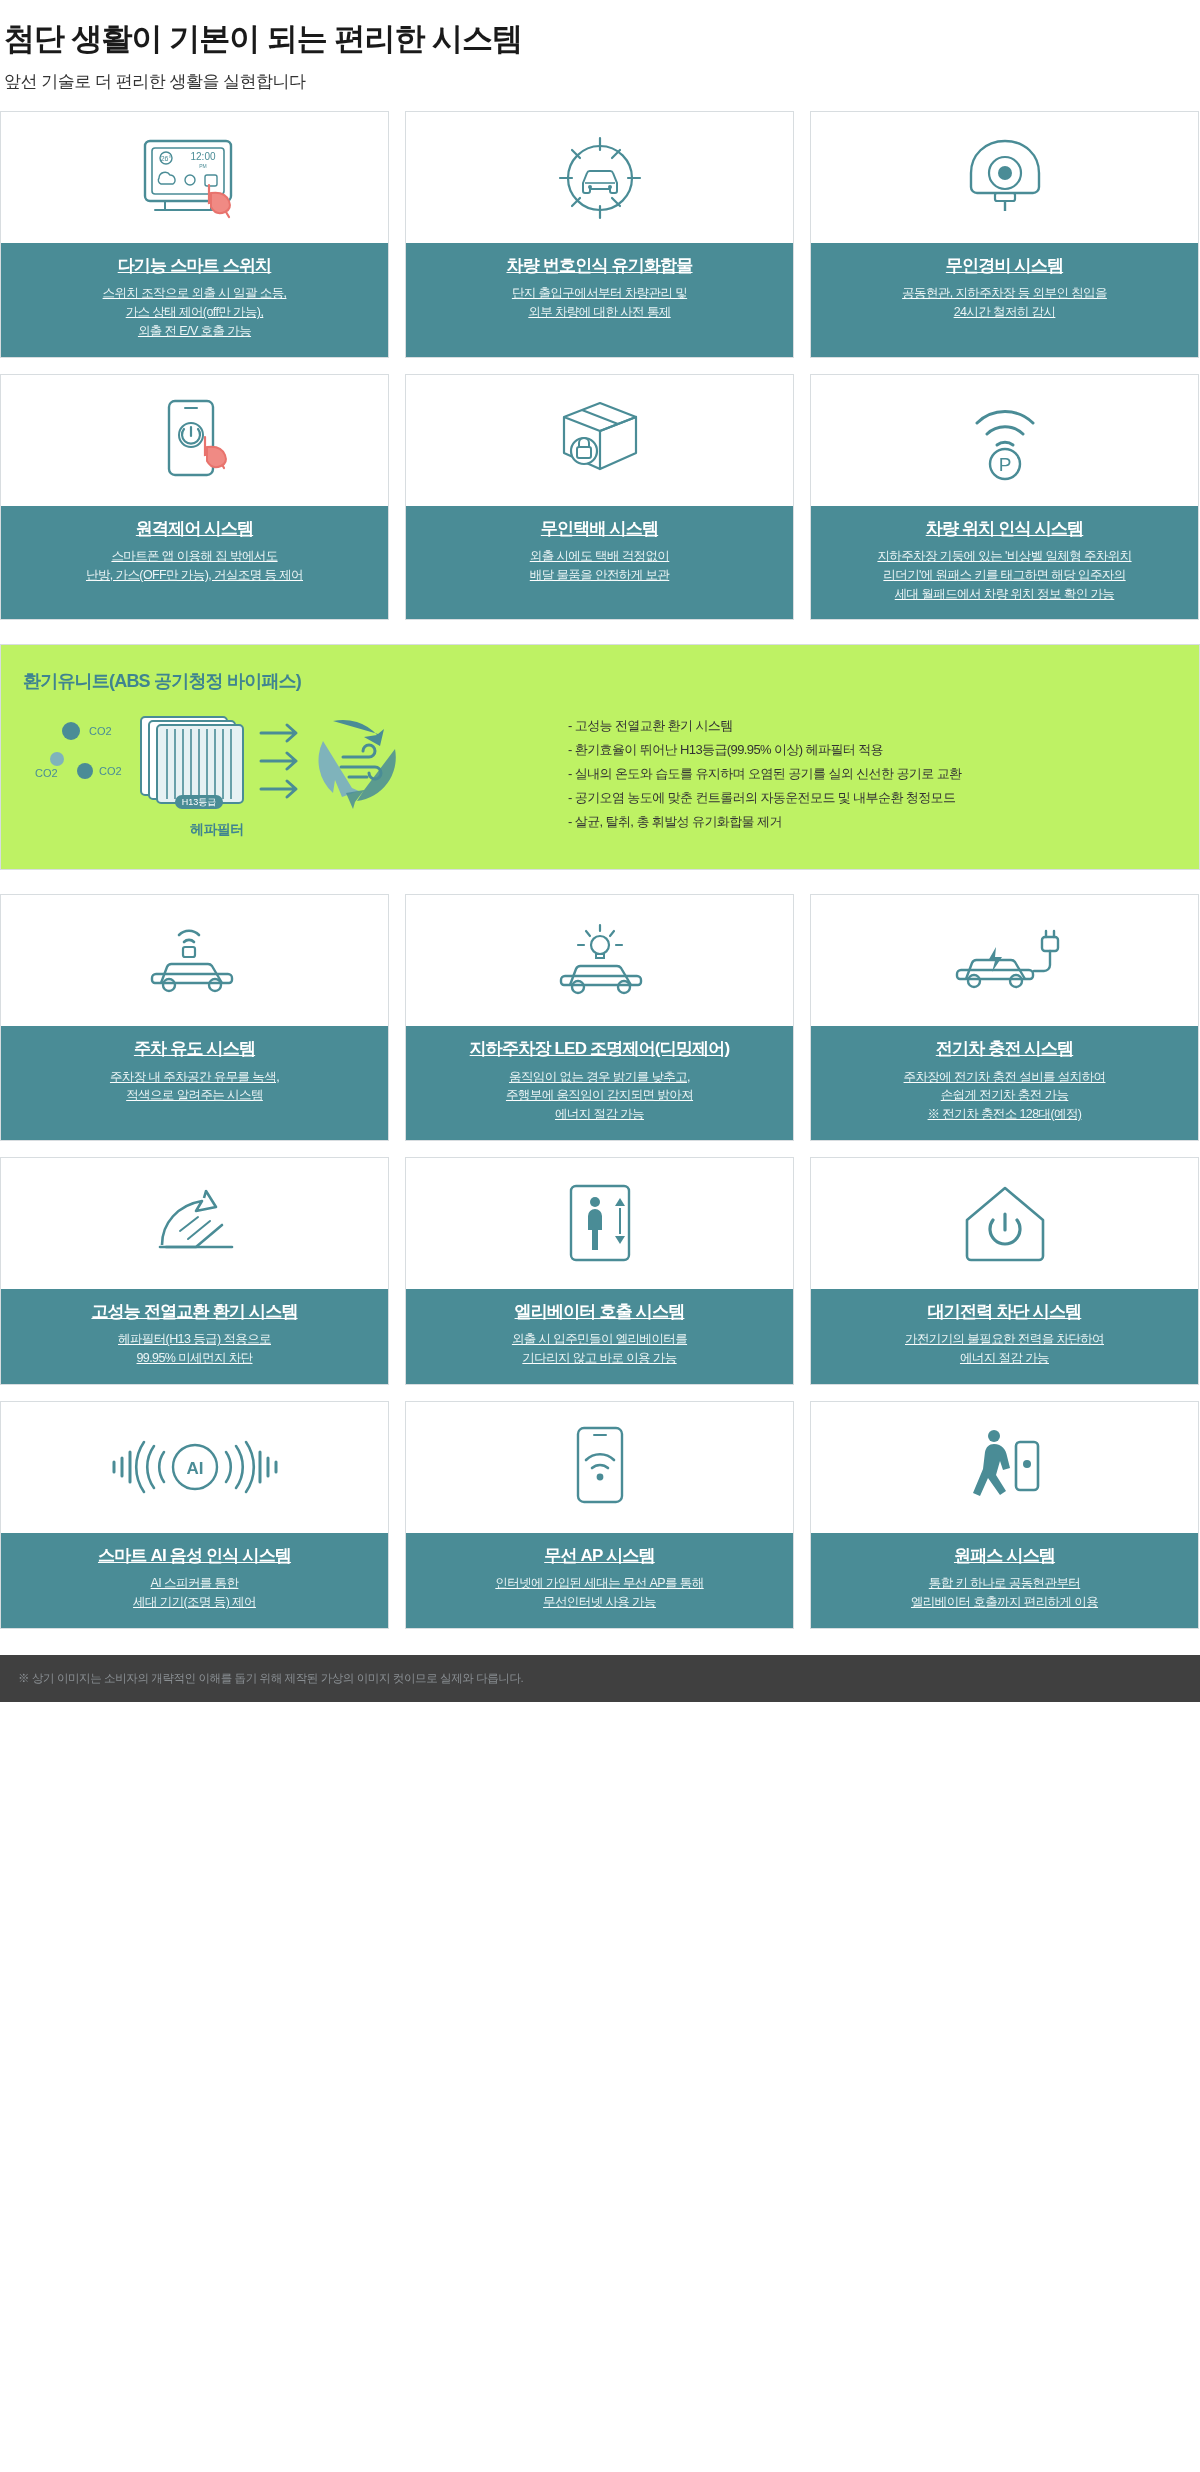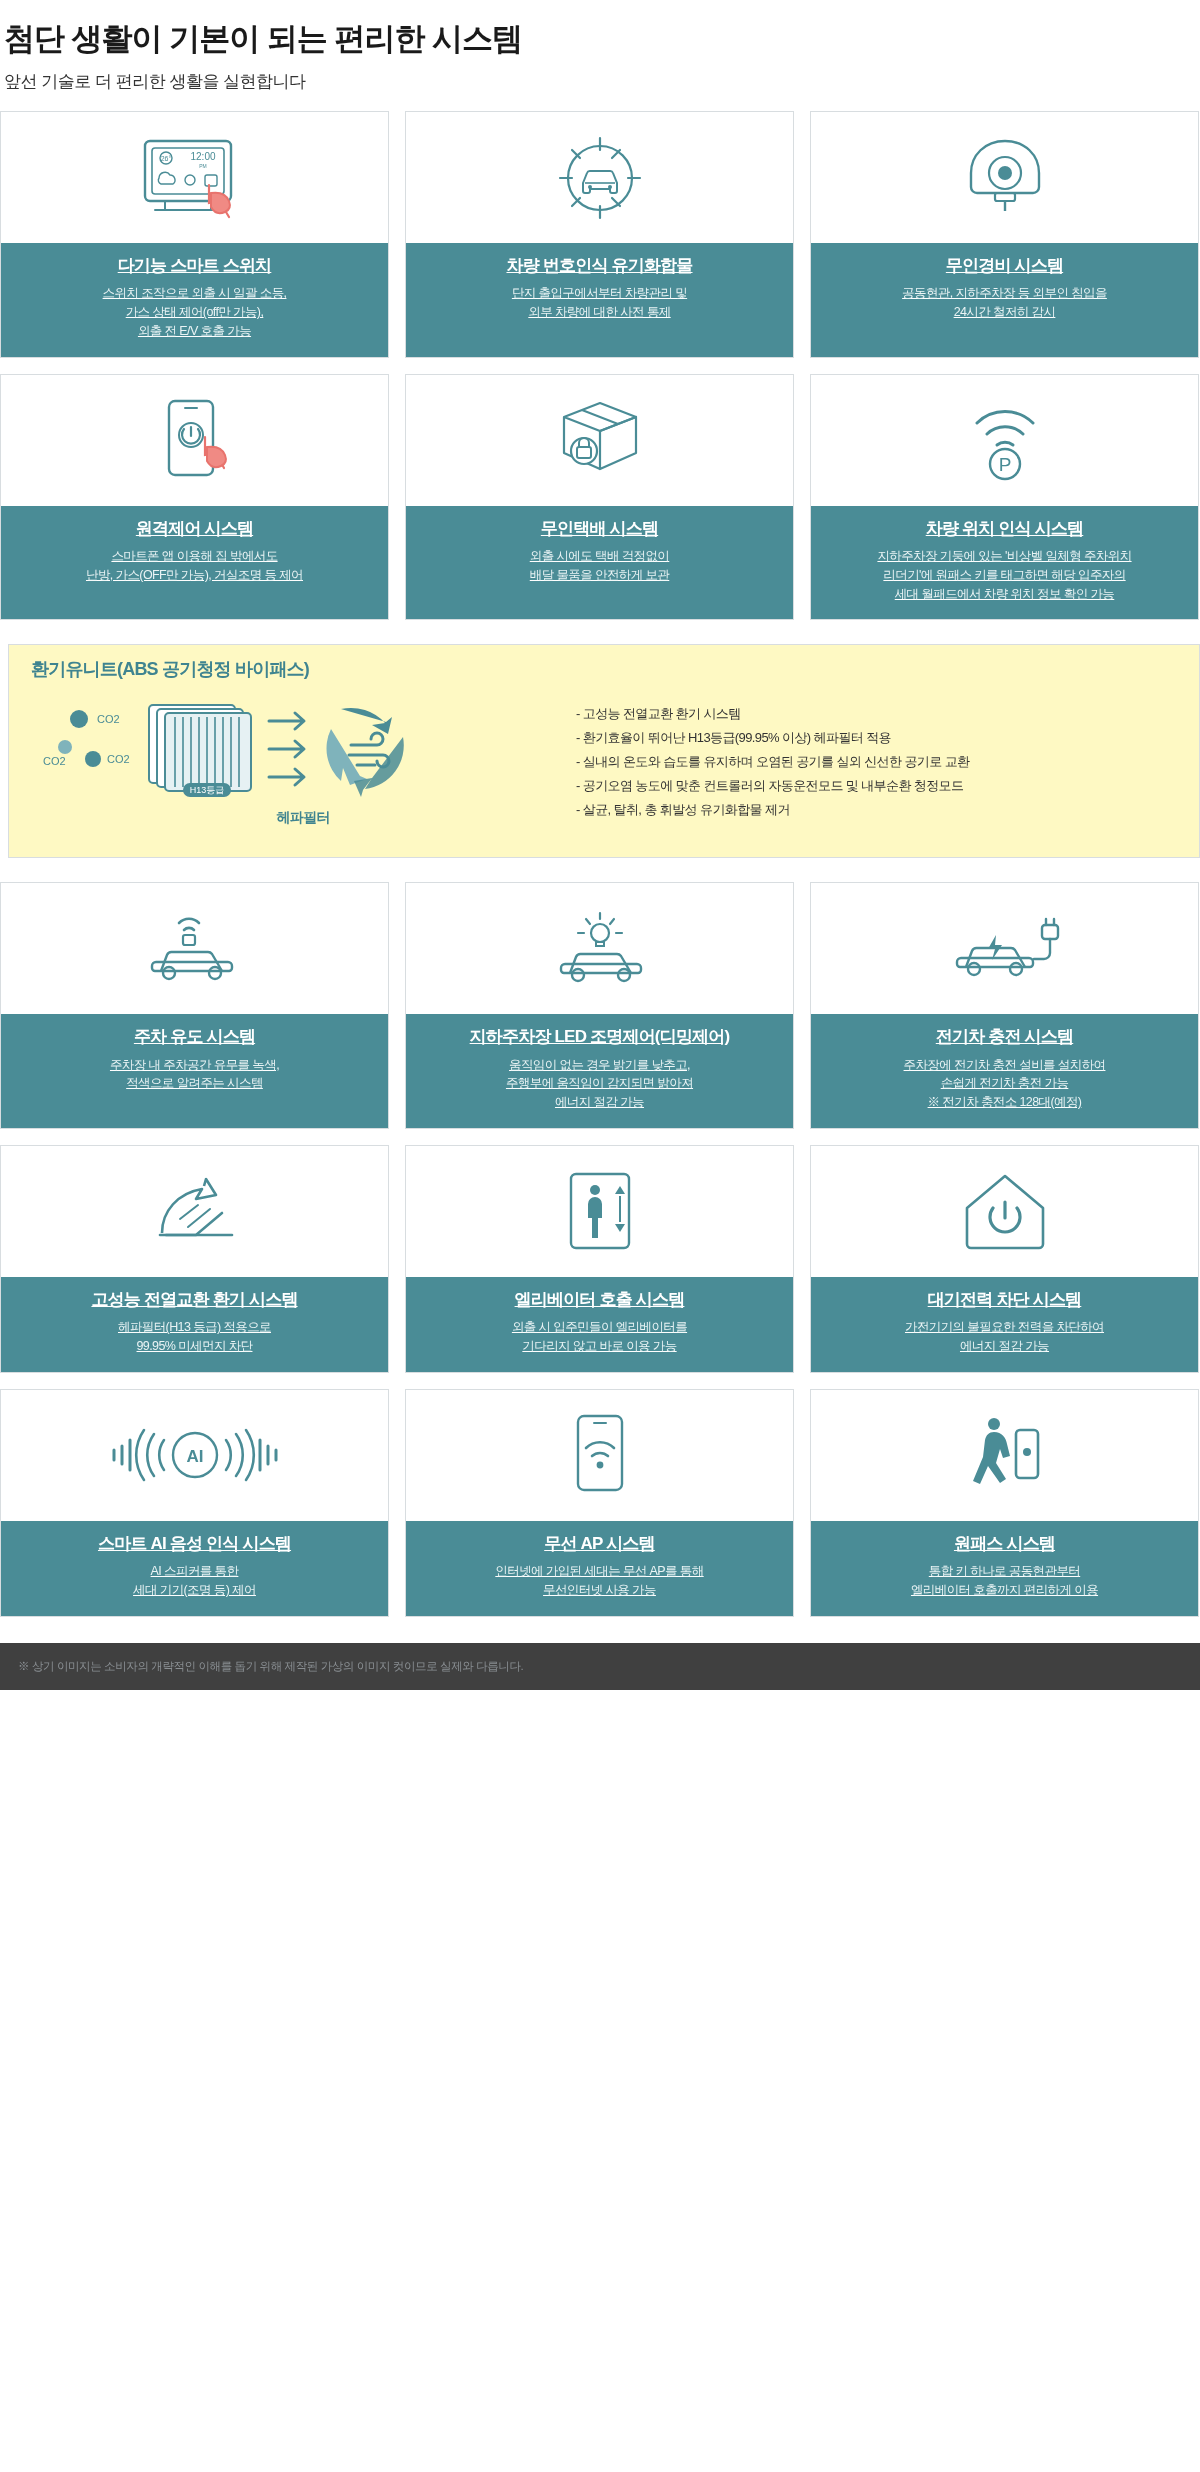--- a/index.html
+++ b/index.html
@@ -67,24 +67,24 @@
   }
   .card .desc {
     font-size: 12.5px;
     line-height: 1.5;
     letter-spacing: -0.6px;
     color: #eaf4f5;
     white-space: pre-line;
   }
 
   .vent {
-    margin: 24px 0 24px 8px;
+    margin: 24px 0 24px 0;
     border: 1px solid #d8dde0;
-    padding: 12px 22px 20px 22px;
-    background: #fef9c3;
+    padding: 24px 22px 20px 22px;
+    background: #bef264;
   }
   .vent h2 {
     font-size: 18px;
     color: #3f8490;
     font-weight: bold;
     letter-spacing: -0.8px;
     margin: 0 0 6px 0;
   }
   .vent-inner {
     display: flex;
@@ -97,24 +97,24 @@
     flex: none;
   }
   .vent-list {
     font-size: 13px;
     line-height: 1.85;
     color: #333;
     letter-spacing: -0.6px;
   }
   .hepa-label {
     position:absolute;
-    left: 179px;
+    left: 167px;
     top: 122px;
     width: 120px;
-    text-align:right;
+    text-align:left;
     font-size: 14px;
     font-weight: bold;
     color: #3f8490;
     letter-spacing:-0.6px;
   }
 
   .footer-note {
     margin-top: 26px;
     background: #404040;
     padding: 16px 18px;

